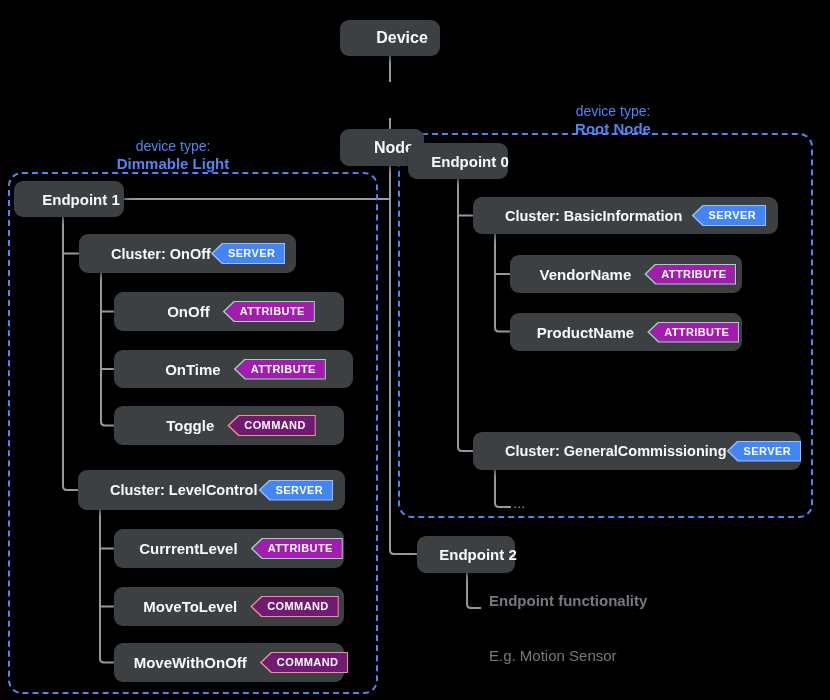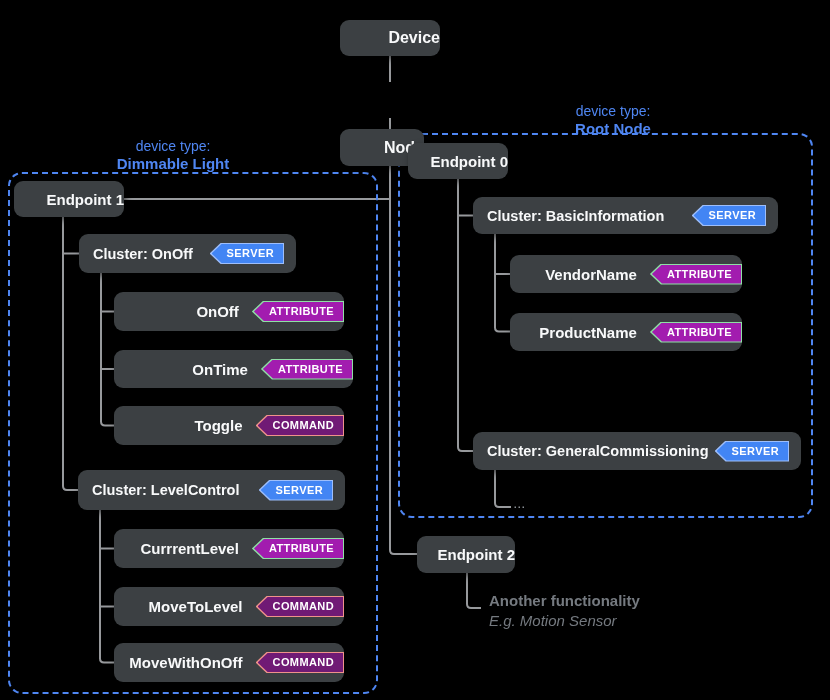--- a/index.html
+++ b/index.html
@@ -5,25 +5,25 @@
   html,body { margin:0; padding:0; background:#000; }
   #stage {
     position:relative; width:830px; height:700px; background:#000;
     font-family:"Liberation Sans", sans-serif; overflow:hidden;
   }
   svg.lines { position:absolute; left:0; top:0; pointer-events:none; }
 
   .box {
     position:absolute; background:#3c4043; border-radius:9px;
     color:#f8f9fa; font-weight:700; font-size:15px;
-    display:flex; align-items:center; justify-content:flex-end;
+    display:flex; align-items:center; justify-content:center;
     box-shadow:2px 3px 6px rgba(0,0,0,0.55);
     box-sizing:border-box; white-space:nowrap;padding-left:24px;
   }
-  .cluster { justify-content:space-between; padding:0 12px 0 14px; font-size:14.5px; }
+  .cluster { justify-content:space-between; padding:0 12px 0 32px; font-size:14.5px; }
   .child   { gap:13px; }
 
   .badge {
     display:inline-flex;
     clip-path:polygon(0 50%, 11px 0, 100% 0, 100% 100%, 11px 100%);
     padding:1px 1px 1px 2px;
     filter:drop-shadow(1px 2px 1px rgba(0,0,0,0.45));
   }
   .badge-inner {
     clip-path:polygon(0 50%, 10px 0, 100% 0, 100% 100%, 10px 100%);
@@ -41,21 +41,21 @@
   .group-label {
     position:absolute; text-align:center; color:#4f86f2; line-height:1.2;margin-top:7px;
   }
   .group-label .l1 { font-size:14px; font-weight:500; display:block; }
   .group-label .l2 { font-size:15px; font-weight:700; display:block; }
 
   .note {
     position:absolute; color:#757a80; font-size:15px; line-height:1.3;
   }
   .note .n1 { font-weight:600; display:block; }
-  .note .n2 { font-style:italic; font-weight:500; display:block; }
+  .note .n2 { font-weight:500; display:block;margin-top:35px; }
 
   .ellipsis {
     position:absolute; color:#9aa0a6; font-size:9px; letter-spacing:1.5px;
     font-weight:700;
   }
 </style>
 </head>
 <body>
 
 <div id="stage">
@@ -202,17 +202,17 @@
     </span>
   </div>
 
   <div class="ellipsis" style="left:514px; top:500px;">...</div>
 
   <div class="box" style="left:417px; top:536px; width:98px; height:37px;">
     <span>Endpoint 2</span>
   </div>
 
   <div class="note" style="left:489px; top:591px;">
-    <span class="n1">Another functionality</span>
+    <span class="n1">Endpoint functionality</span>
     <span class="n2">E.g. Motion Sensor</span>
   </div>
 
 </div>
 
 </body></html>

